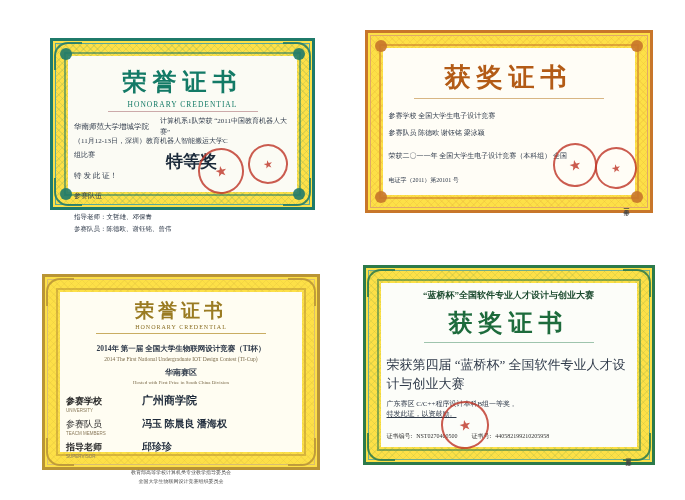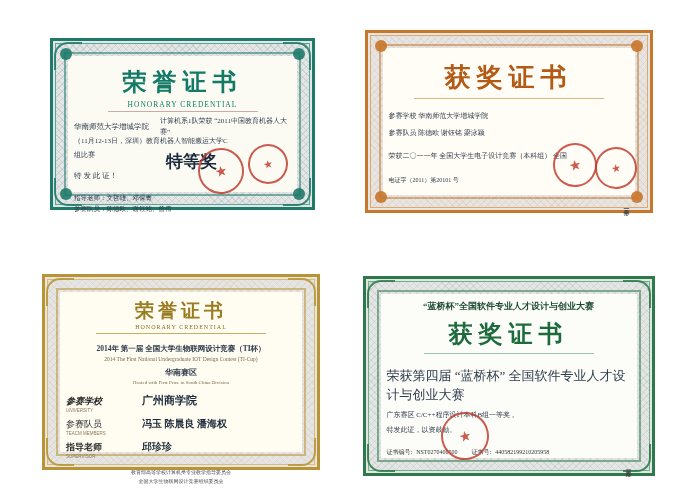--- a/index.html
+++ b/index.html
@@ -15,21 +15,21 @@
     display:grid;
     grid-template-columns:1fr 1fr;
     grid-template-rows:1fr 1fr;
   }
   .cell{position:relative;}
 
   
   .cert{
     position:absolute;
     box-sizing:border-box;
-    background:#e5e5e5;
+    background:#fde047;
   }
   .cert .outer{
     position:absolute;inset:0;
     box-sizing:border-box;
     border:3px solid var(--c1);
   }
   .cert .mid{
     position:absolute;inset:5px;
     box-sizing:border-box;
     border:1px solid var(--c2);
@@ -143,21 +143,21 @@
   
   #c3{
     --c1:#b99435; --c2:#d8bd72; --c3:rgba(185,148,53,.22); --paper:#fffdf2;
     left:42px;top:24px;width:278px;height:196px;
   }
   #c3 .title-cn{font-size:19px;color:#9a7b22;margin-top:2px;letter-spacing:4px;}
 
   
   #c4{
     --c1:#2c7a4b; --c2:#72ae8b; --c3:rgba(44,122,75,.2); --paper:#fcfdf9;
-    left:20px;top:26px;width:292px;height:200px;
+    left:20px;top:15px;width:292px;height:200px;
   }
   #c4 .title-cn{font-size:24px;color:#1d6b3c;margin-top:4px;}
 
   .center{text-align:center;}
   .row{display:flex;align-items:baseline;}
   .lbl{font-family:"Liberation Serif", serif;}
 </style>
 </head>
 <body>
 
@@ -185,20 +185,21 @@
         <div class="rule" style="width:150px;margin-top:2px;"></div>
 
         <div class="body-cn" style="font-size:7.5px;margin-top:9px;">华南师范大学增城学院</div>
         <div class="body-cn" style="font-size:7px;position:absolute;left:86px;top:56px;">计算机系1队荣获 “2011中国教育机器人大赛”</div>
         <div class="body-cn" style="font-size:7px;margin-top:4px;">（11月12-13日，深圳）教育机器人智能搬运大学C</div>
         <div class="body-cn" style="font-size:7px;margin-top:3px;">组比赛</div>
 
         <div class="body-cn" style="font-size:7.5px;margin-top:10px;">特 发 此 证！</div>
         <div class="big-award" style="font-size:17px;position:absolute;left:92px;top:90px;color:#1b2a3a;">特等奖</div>
 
+        <div class="body-cn" style="font-size:7px;margin-top:9px;">参赛队伍</div>
         <div class="body-cn" style="font-size:6.5px;margin-top:11px;">指导老师：文哲雄、邓保青</div>
         <div class="body-cn" style="font-size:6.5px;margin-top:2px;">参赛队员：陈德欧、谢钰铭、曾伟</div>
       </div>
 
       <div class="stamp" style="left:148px;top:110px;width:42px;height:42px;">
         <span class="star">★</span>
       </div>
       <div class="stamp" style="left:198px;top:106px;width:36px;height:36px;border-style:double;">
         <span class="star" style="font-size:11px;">★</span>
       </div>
@@ -214,21 +215,21 @@
       <div class="inner2"></div>
       <div class="knob tl"></div>
       <div class="knob tr"></div>
       <div class="knob bl"></div>
       <div class="knob br"></div>
 
       <div class="content">
         <div class="title-cn">获奖证书</div>
         <div class="rule" style="width:190px;margin-top:3px;background:#d8b684;"></div>
 
-        <div class="body-cn" style="font-size:7px;margin-top:12px;">参赛学校 华南师范大学增城学院</div>
+        <div class="body-cn" style="font-size:7px;margin-top:12px;">参赛学校 全国大学生电子设计竞赛</div>
         <div class="body-cn" style="font-size:7px;margin-top:6px;">参赛队员 陈德欧 谢钰铭 梁泳颖</div>
         <div class="body-cn" style="font-size:7px;margin-top:13px;">荣获二〇一一年 全国大学生电子设计竞赛（本科组） 全国</div>
         <div class="body-cn" style="font-size:6px;margin-top:14px;">电证字（2011）第20101 号</div>
       </div>
 
       <div class="stamp" style="right:56px;bottom:26px;width:40px;height:40px;">
         <span class="star">★</span>
       </div>
       <div class="stamp" style="right:16px;bottom:24px;width:38px;height:38px;border-style:double;">
         <span class="star" style="font-size:11px;">★</span>
@@ -253,21 +254,21 @@
         <div class="title-cn">荣誉证书</div>
         <div class="title-en" style="font-size:6px;color:#8a6f24;">HONORARY CREDENTIAL</div>
         <div class="rule" style="width:170px;margin-top:3px;background:#c9ad62;"></div>
 
         <div class="center body-cn" style="font-size:7.5px;margin-top:9px;font-weight:bold;">2014年 第一届 全国大学生物联网设计竞赛（TI杯）</div>
         <div class="center" style="font-size:5.5px;color:#7a6a4a;margin-top:2px;font-family:'Liberation Serif',serif;">2014 The First National Undergraduate IOT Design Contest (TI-Cup)</div>
         <div class="center body-cn" style="font-size:8px;margin-top:5px;font-weight:bold;">华南赛区</div>
         <div class="center" style="font-size:5px;color:#7a6a4a;margin-top:1px;font-family:'Liberation Serif',serif;">Hosted with First Prize in South China Division</div>
 
         <div class="row" style="margin-top:8px;">
-          <div style="width:76px;font-style:italic;">
+          <div style="width:76px;">
             <div class="lbl" style="font-size:9px;font-weight:bold;color:#2a2a2a;">参赛学校</div>
             <div style="font-size:4.5px;color:#8a7a5a;">UNIVERSITY</div>
           </div>
           <div class="hand" style="font-size:11px;">广州商学院</div>
         </div>
 
         <div class="row" style="margin-top:4px;">
           <div style="width:76px;">
             <div class="lbl" style="font-size:9px;font-weight:normal;color:#2a2a2a;">参赛队员</div>
             <div style="font-size:4.5px;color:#8a7a5a;">TEACM MEMBERS</div>
@@ -301,21 +302,21 @@
       <div class="corner bl"></div>
       <div class="corner br"></div>
 
       <div class="content">
         <div class="center body-cn" style="font-size:9px;font-weight:bold;color:#1b4a2e;margin-top:2px;">“蓝桥杯”全国软件专业人才设计与创业大赛</div>
         <div class="title-cn">获奖证书</div>
         <div class="rule" style="width:170px;margin-top:3px;background:#9ec4ad;"></div>
 
         <div class="body-cn" style="font-size:13px;margin-top:12px;">荣获第四届 “蓝桥杯” 全国软件专业人才设计与创业大赛</div>
         <div class="body-cn" style="font-size:7px;margin-top:5px;">广东赛区 C/C++程序设计本科B组一等奖 。</div>
-        <div class="body-cn" style="font-size:7px;margin-top:5px;">特发此证，以资鼓励。</div>
+        <div class="body-cn" style="font-size:7px;text-decoration:underline;">特发此证，以资鼓励。</div>
 
         <div class="row" style="margin-top:12px;font-size:6px;color:#333;gap:4px;">
           <span class="lbl">证书编号:</span>
           <span class="lbl">NST0270400500</span>
           <span class="lbl" style="margin-left:10px;">证书号:</span>
           <span class="lbl">440582199210205958</span>
         </div>
       </div>
 
       <div class="stamp" style="left:78px;bottom:16px;width:44px;height:44px;">

